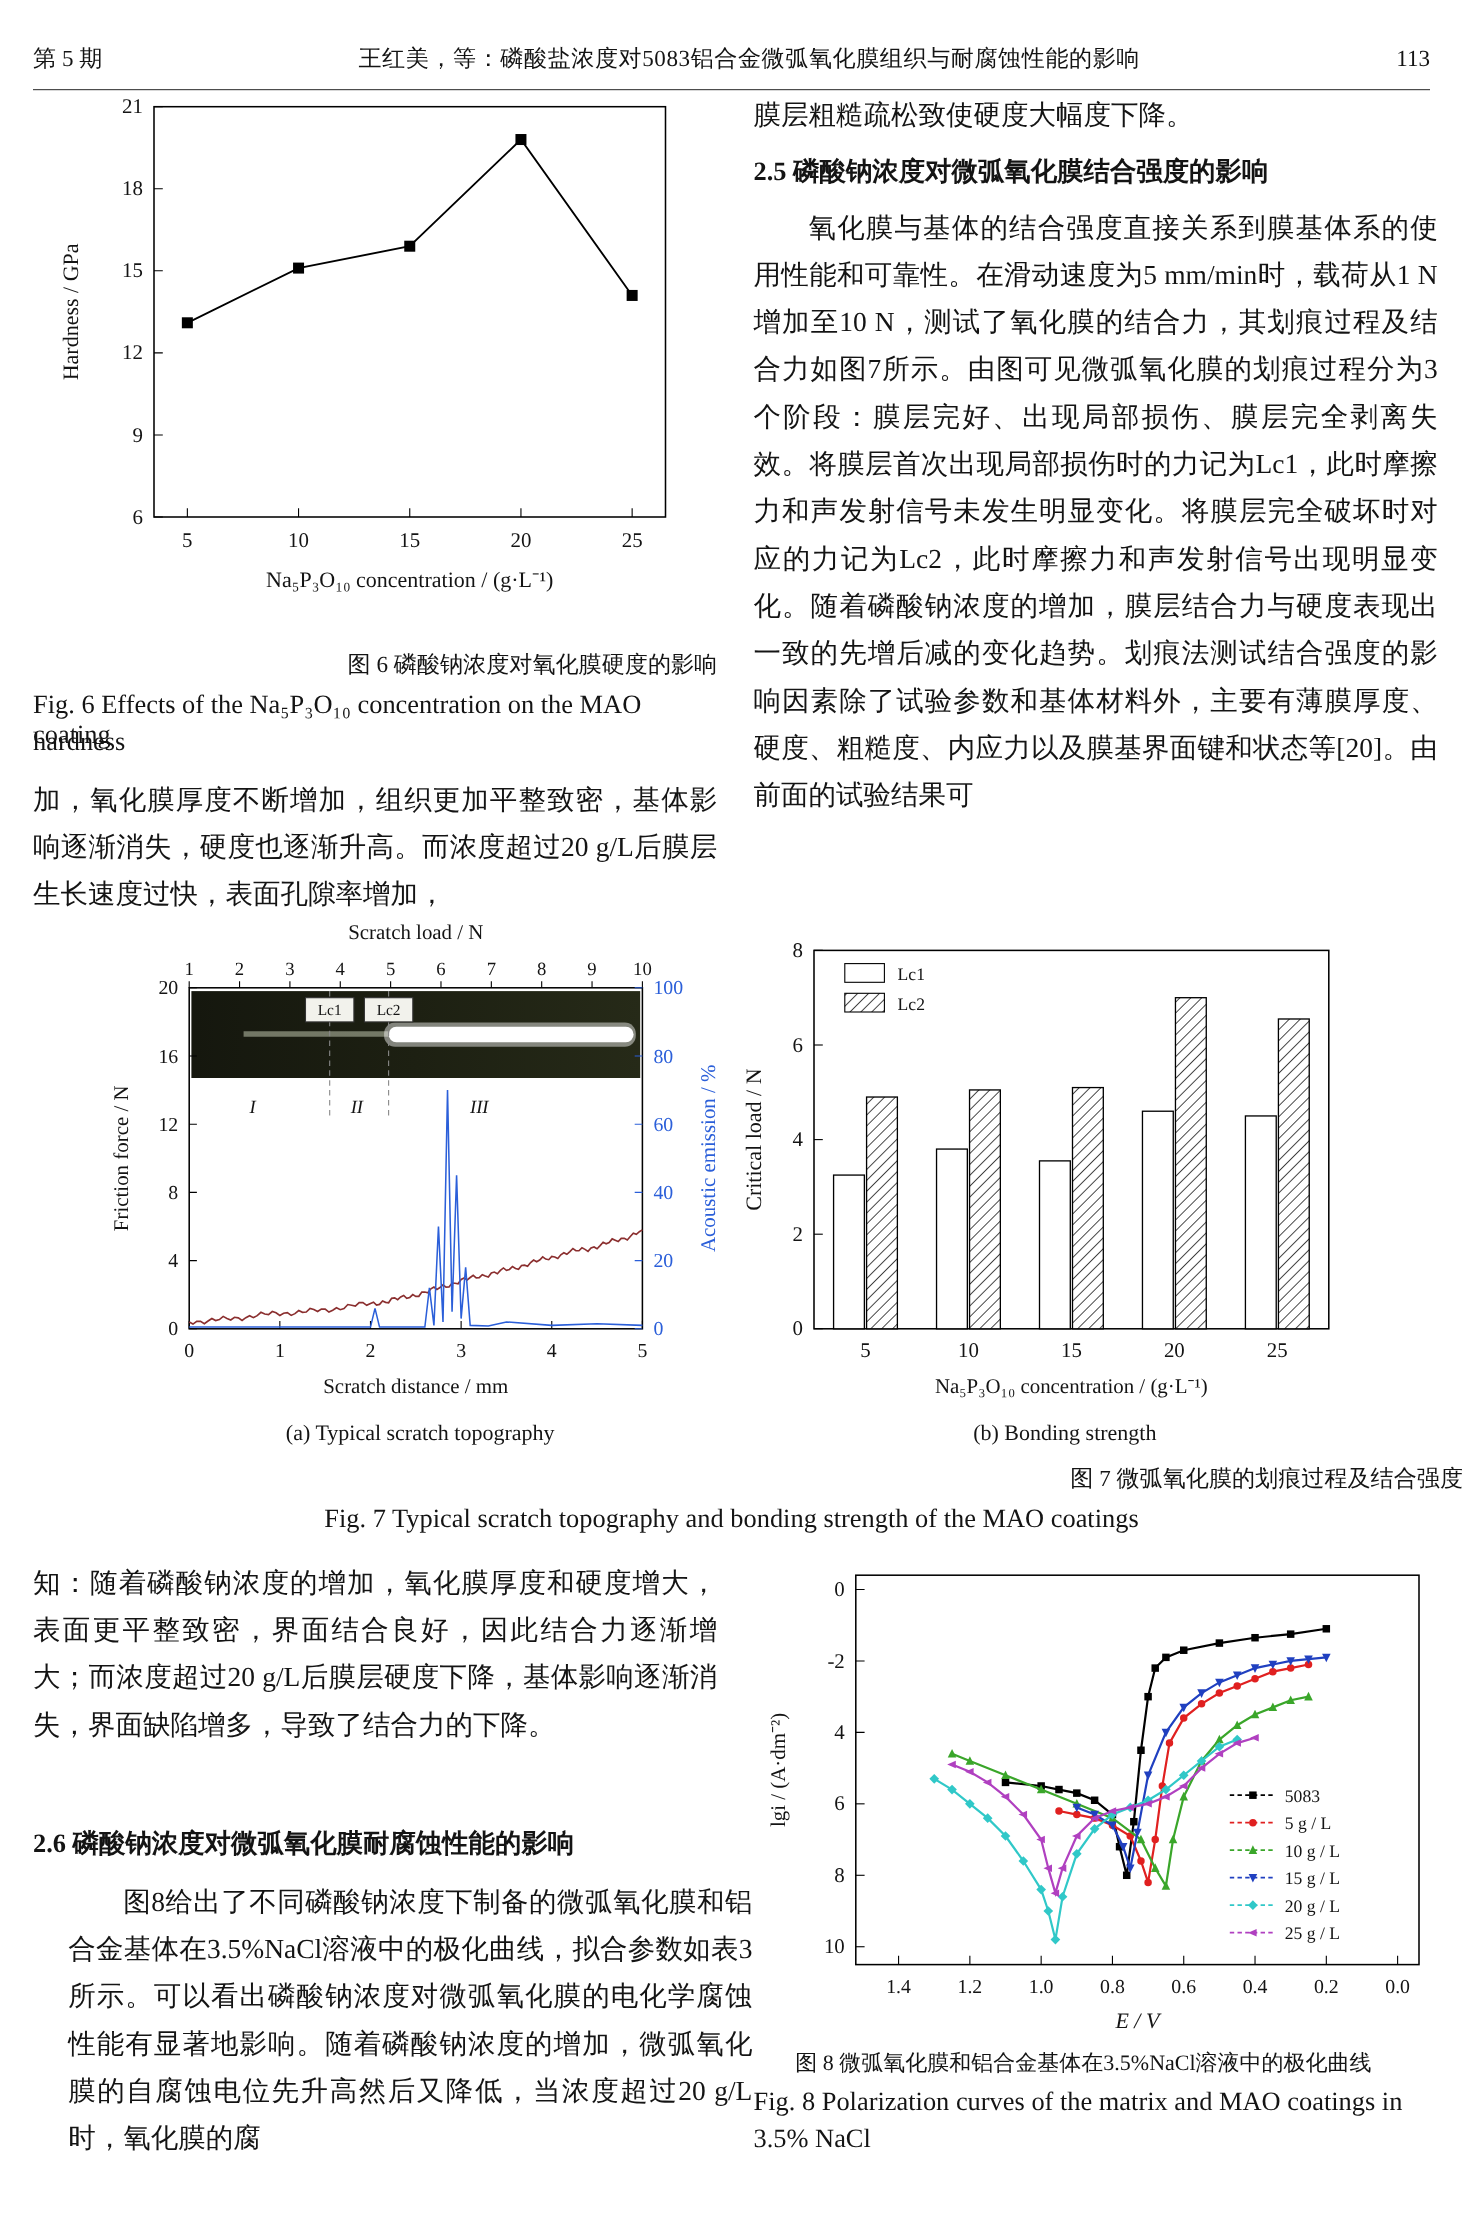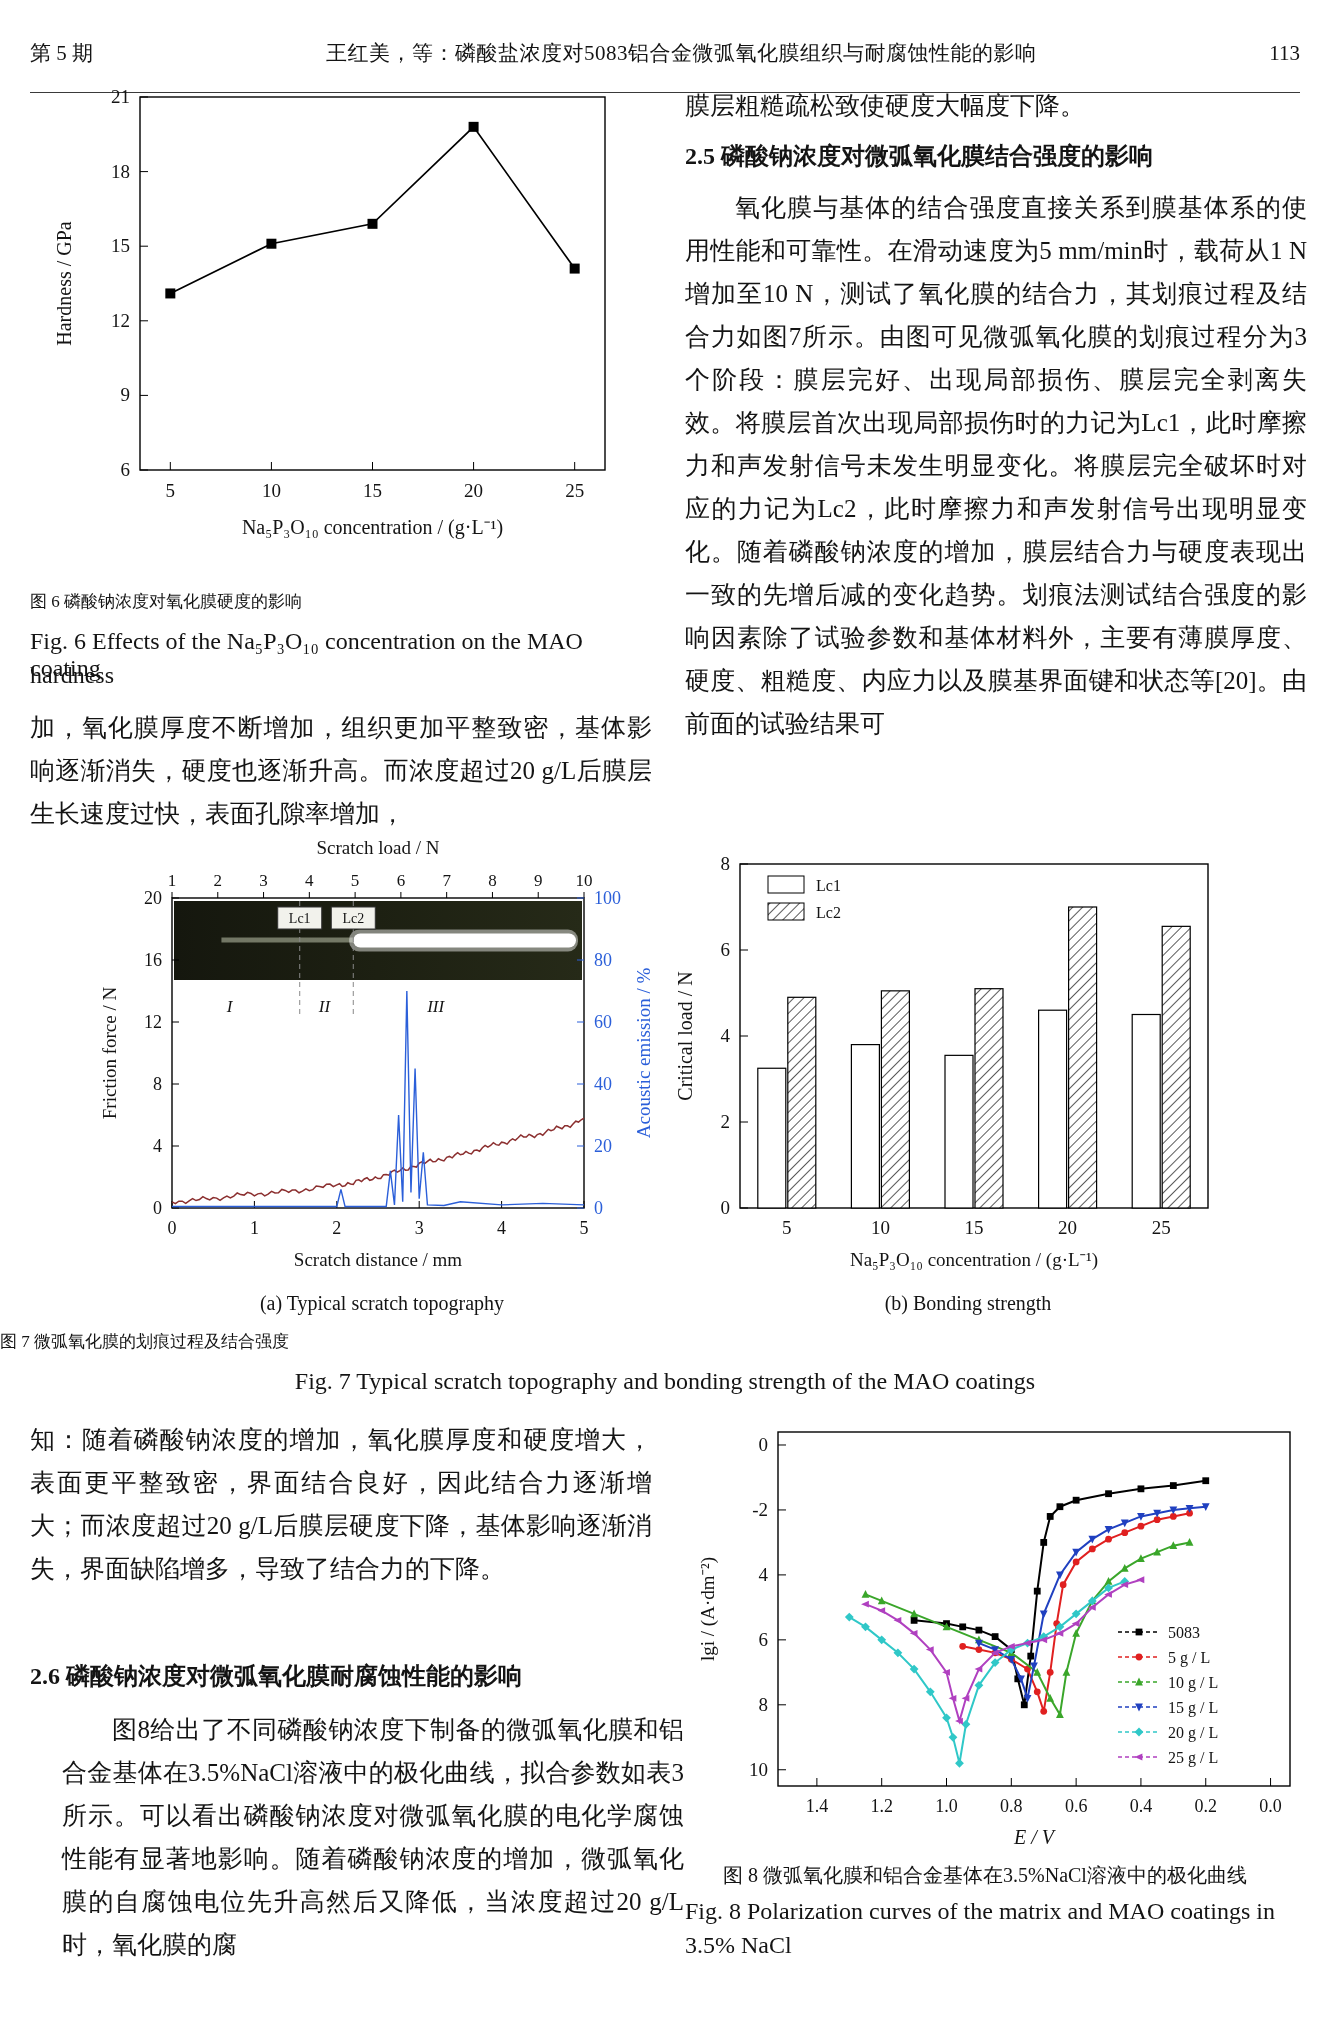--- a/index.html
+++ b/index.html
@@ -1,25 +1,25 @@
 <!DOCTYPE html>
 <html><head>
 <meta charset="utf-8">
 <style>
   html,body{margin:0;padding:0;background:#e8e8e8;}
   .page{position:relative;width:1330px;height:2023px;background:#ffffff;
         font-family:"Liberation Serif",serif;color:#141414;overflow:hidden;}
   .abs{position:absolute;}
   .hdr{top:22px;left:30px;width:1270px;display:flex;align-items:baseline;
-       font-size:21px;border-bottom:1.5px solid #3a3a3a;padding-bottom:25px;}
+       font-size:21px;border-bottom:1.5px solid #3a3a3a;padding-bottom:14px;}
   .hdr .mid{flex:1;text-align:center;letter-spacing:0.5px;margin-top:17px;}
   .para{font-size:25px;line-height:43px;text-align:justify;}
   .indent{text-indent:2em;}
   .h2{font-size:24px;font-weight:bold;}
-  .cap-cn{font-size:17px;text-align:left;}
+  .cap-cn{font-size:21px;text-align:right;}
   .cap-en{font-size:24px;}
   .cap-en.center{text-align:center;}
   .subcap{font-size:20px;text-align:center;}
   svg text{font-family:"Liberation Serif",serif;}
 </style>
 </head>
 <body>
 
 <div class="page">
 

